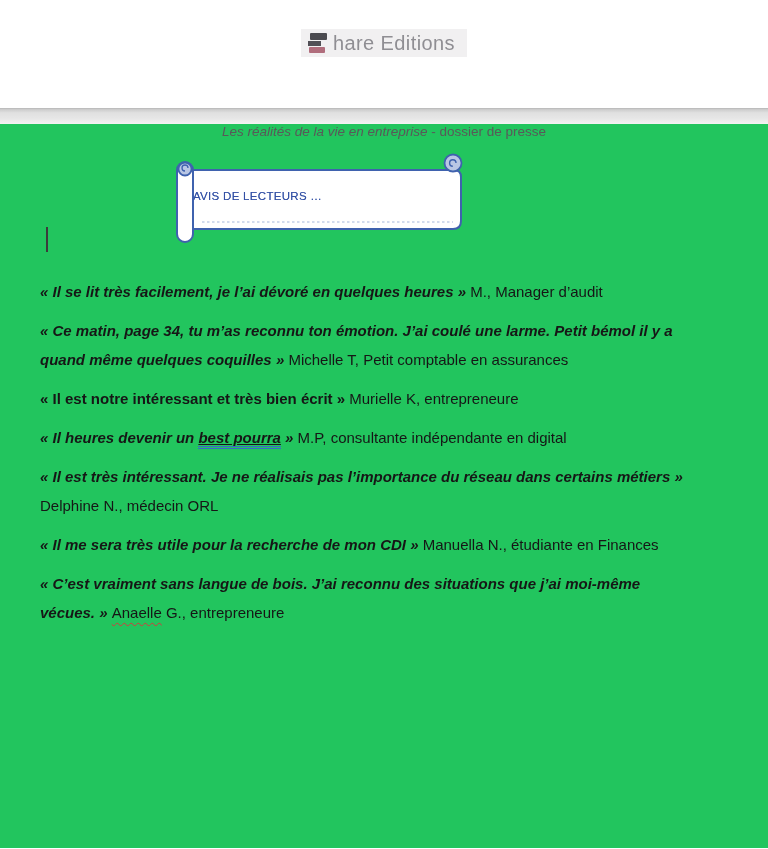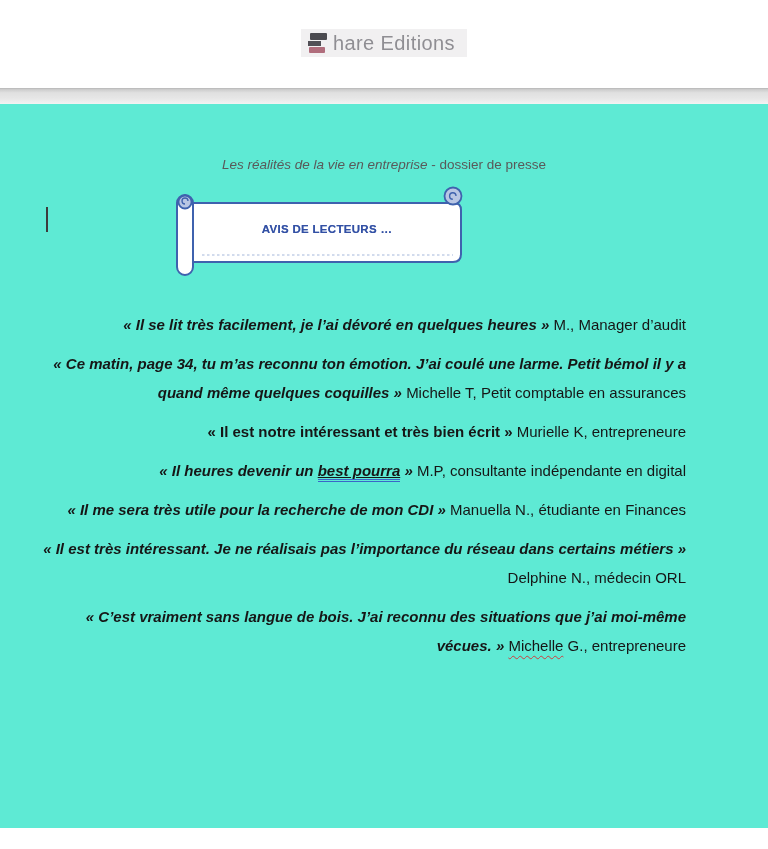--- a/index.html
+++ b/index.html
@@ -6,21 +6,21 @@
   html, body { margin: 0; padding: 0; }
   body {
     width: 768px; height: 849px;
     background: #ffffff;
     font-family: "Liberation Sans", sans-serif;
     position: relative;
     overflow: hidden;
   }
 
   
-  .page-prev { height: 88px; display: flex; justify-content: center; align-items: flex-start; background: #ffffff; }
+  .page-prev { height: 108px; display: flex; justify-content: center; align-items: flex-start; background: #ffffff; }
   .logo-box {
     margin-top: 29px;
     background: #f1f0f1;
     height: 28px;
     padding: 3px 12px 3px 6px;
     display: flex; align-items: center; gap: 5px;
   }
   .logo-icon { width: 21px; height: 22px; position: relative; flex: 0 0 auto; }
   .logo-icon .b1 { position: absolute; top: 1px;  left: 3px; width: 17px; height: 7px; background: #4b4b50; border-radius: 1px; }
   .logo-icon .b2 { position: absolute; top: 9px;  left: 1px; width: 13px; height: 5px; background: #515056; }
@@ -28,40 +28,40 @@
   .logo-text { font-size: 20px; color: #8f8e93; letter-spacing: 0.4px; white-space: nowrap; }
 
   
   .page-gap {
     height: 16px;
     border-top: 1px solid #bdbdbd;
     background: linear-gradient(180deg, #c9c9c9 0%, #e0e0e0 25%, #e6e6e6 60%, #f3f3f3 100%);
   }
 
   
-  .page { position: relative; min-height: 724px; background: #5eead4; padding-top: 53px; }
+  .page { position: relative; min-height: 724px; background: #22c55e; }
 
   .doc-title { text-align: center; font-size: 13.5px; color: #595959; }
   .doc-title .it { font-style: italic; }
 
   .text-cursor { position: absolute; left: 46px; top: 103px; width: 2px; height: 25px; background: #3c3c3c; }
 
   
   .banner { position: relative; width: 300px; height: 95px; margin: 13px 0 0 170px; }
   .banner svg { position: absolute; left: 0; top: 0; }
   .banner-label {
     position: absolute; left: 23px; top: 38px; width: 268px;
-    text-align: center;
-    font-size: 11.5px; font-weight: 700; letter-spacing: 0.3px;
+    text-align: left;
+    font-size: 11.5px; font-weight: 400; letter-spacing: 0.3px;
     color: #3350a4;
     text-shadow: 0 0 0.6px #6d86c4;
   }
 
   
-  .reviews { margin: 30px 64px 0 40px; max-width: 646px; text-align: right; }
+  .reviews { margin: 30px 64px 0 40px; max-width: 646px; }
   p.review { margin: 0 0 10px 0; font-size: 15px; line-height: 29px; color: #161616; }
   .q { font-weight: 700; font-style: italic; }
   .q.upright { font-style: normal; }
   .attr { font-weight: 400; font-style: normal; }
   .u-grammar { text-decoration: underline; border-bottom: 3px double #3a66c8; }
   .u-spell { text-decoration: underline wavy #d03c3c; text-decoration-thickness: 1px; text-underline-offset: 4px; }
 </style>
 </head>
 <body>
 
@@ -111,26 +111,26 @@
 
     <p class="review">
       <span class="q upright">« Il est notre intéressant et très bien écrit » </span><span class="attr">Murielle K, entrepreneure</span>
     </p>
 
     <p class="review">
       <span class="q">« Il heures devenir un </span><span class="q u-grammar">best pourra</span><span class="q"> » </span><span class="attr">M.P, consultante indépendante en digital</span>
     </p>
 
     <p class="review">
+      <span class="q">« Il est très intéressant. Je ne réalisais pas l’importance du réseau dans certains métiers » </span><span class="attr">Delphine N., médecin ORL</span>
+    </p>
+
+    <p class="review">
       <span class="q">« Il me sera très utile pour la recherche de mon CDI » </span><span class="attr">Manuella N., étudiante en Finances</span>
     </p>
 
     <p class="review">
-      <span class="q">« Il est très intéressant. Je ne réalisais pas l’importance du réseau dans certains métiers » </span><span class="attr">Delphine N., médecin ORL</span>
-    </p>
-
-    <p class="review">
-      <span class="q">« C’est vraiment sans langue de bois. J’ai reconnu des situations que j’ai moi-même vécues. » </span><span class="attr u-spell">Michelle</span><span class="attr"> G., entrepreneure</span>
+      <span class="q">« C’est vraiment sans langue de bois. J’ai reconnu des situations que j’ai moi-même vécues. » </span><span class="attr u-spell">Anaelle</span><span class="attr"> G., entrepreneure</span>
     </p>
 
 
   </div>
 </div>
 
 </body></html>

